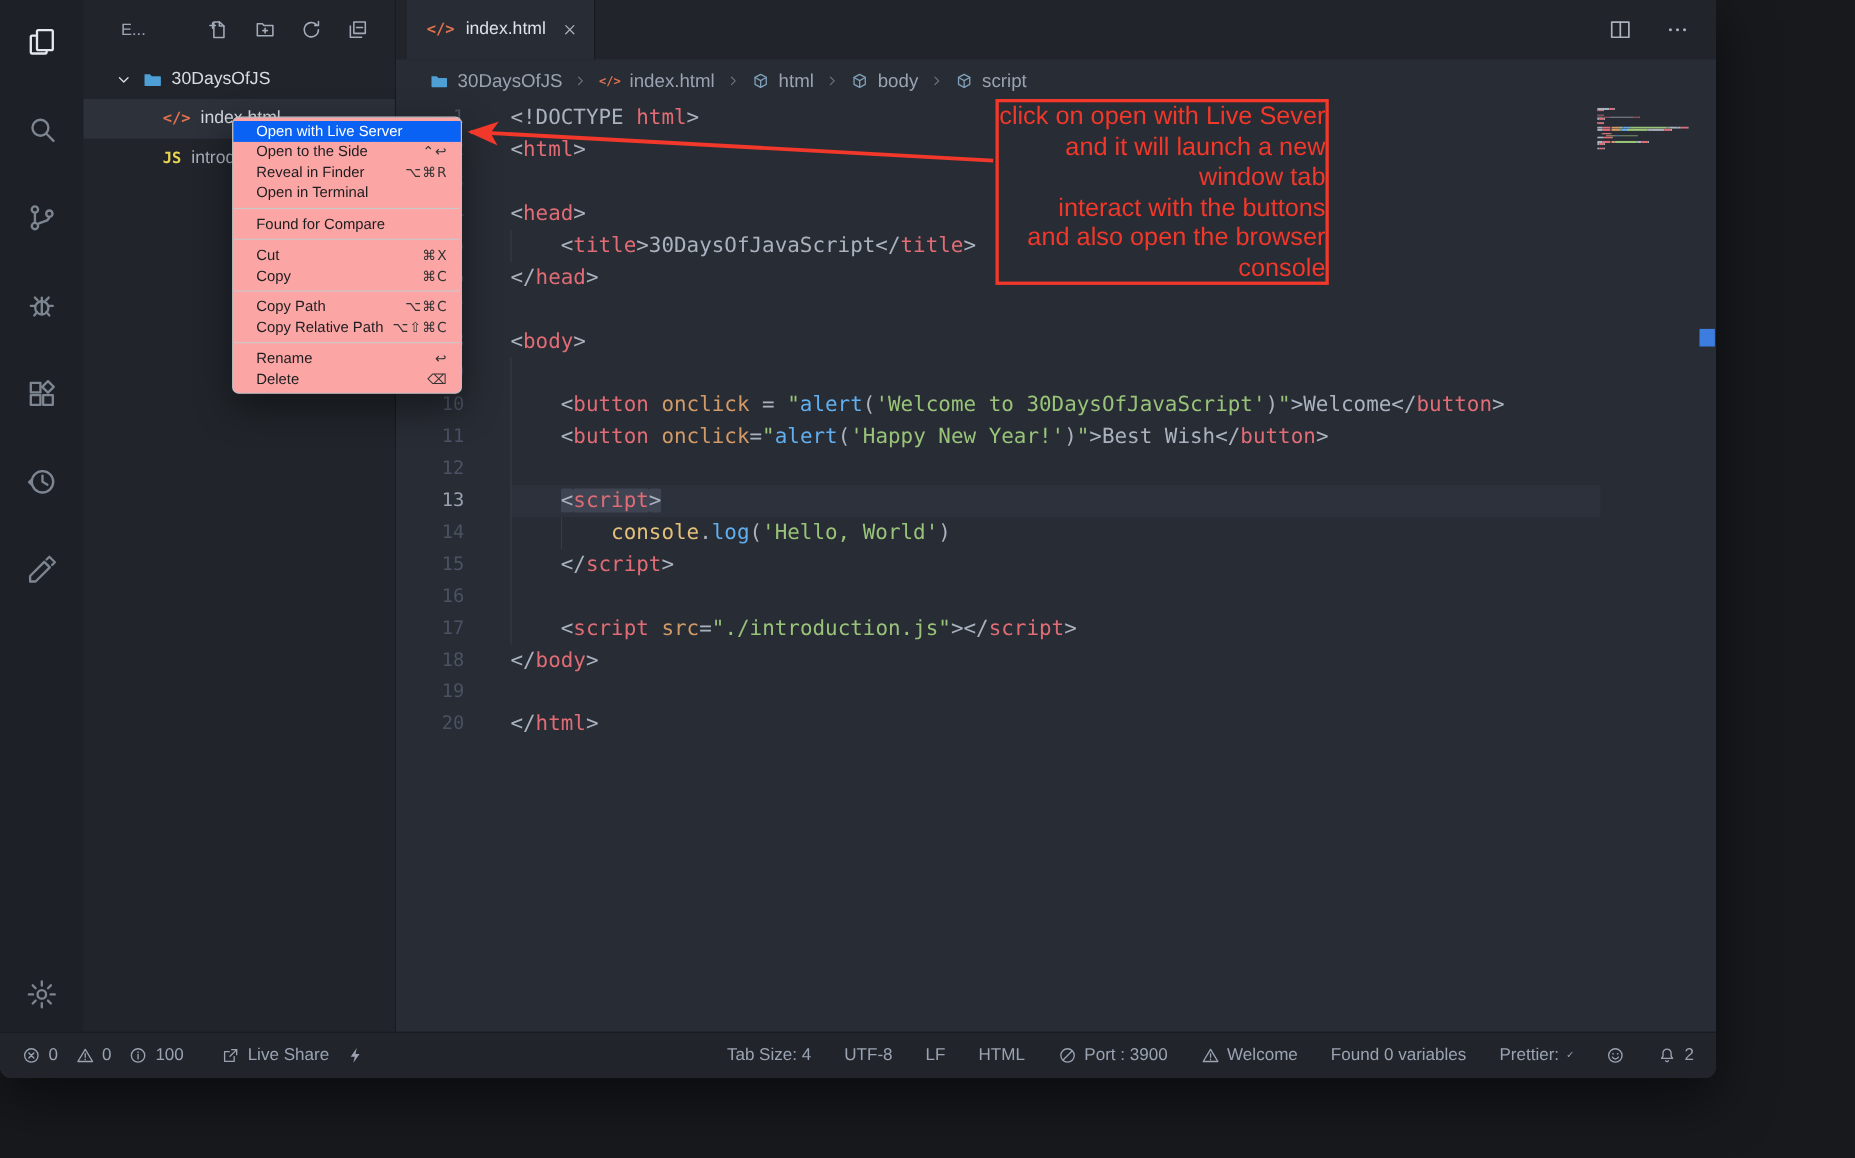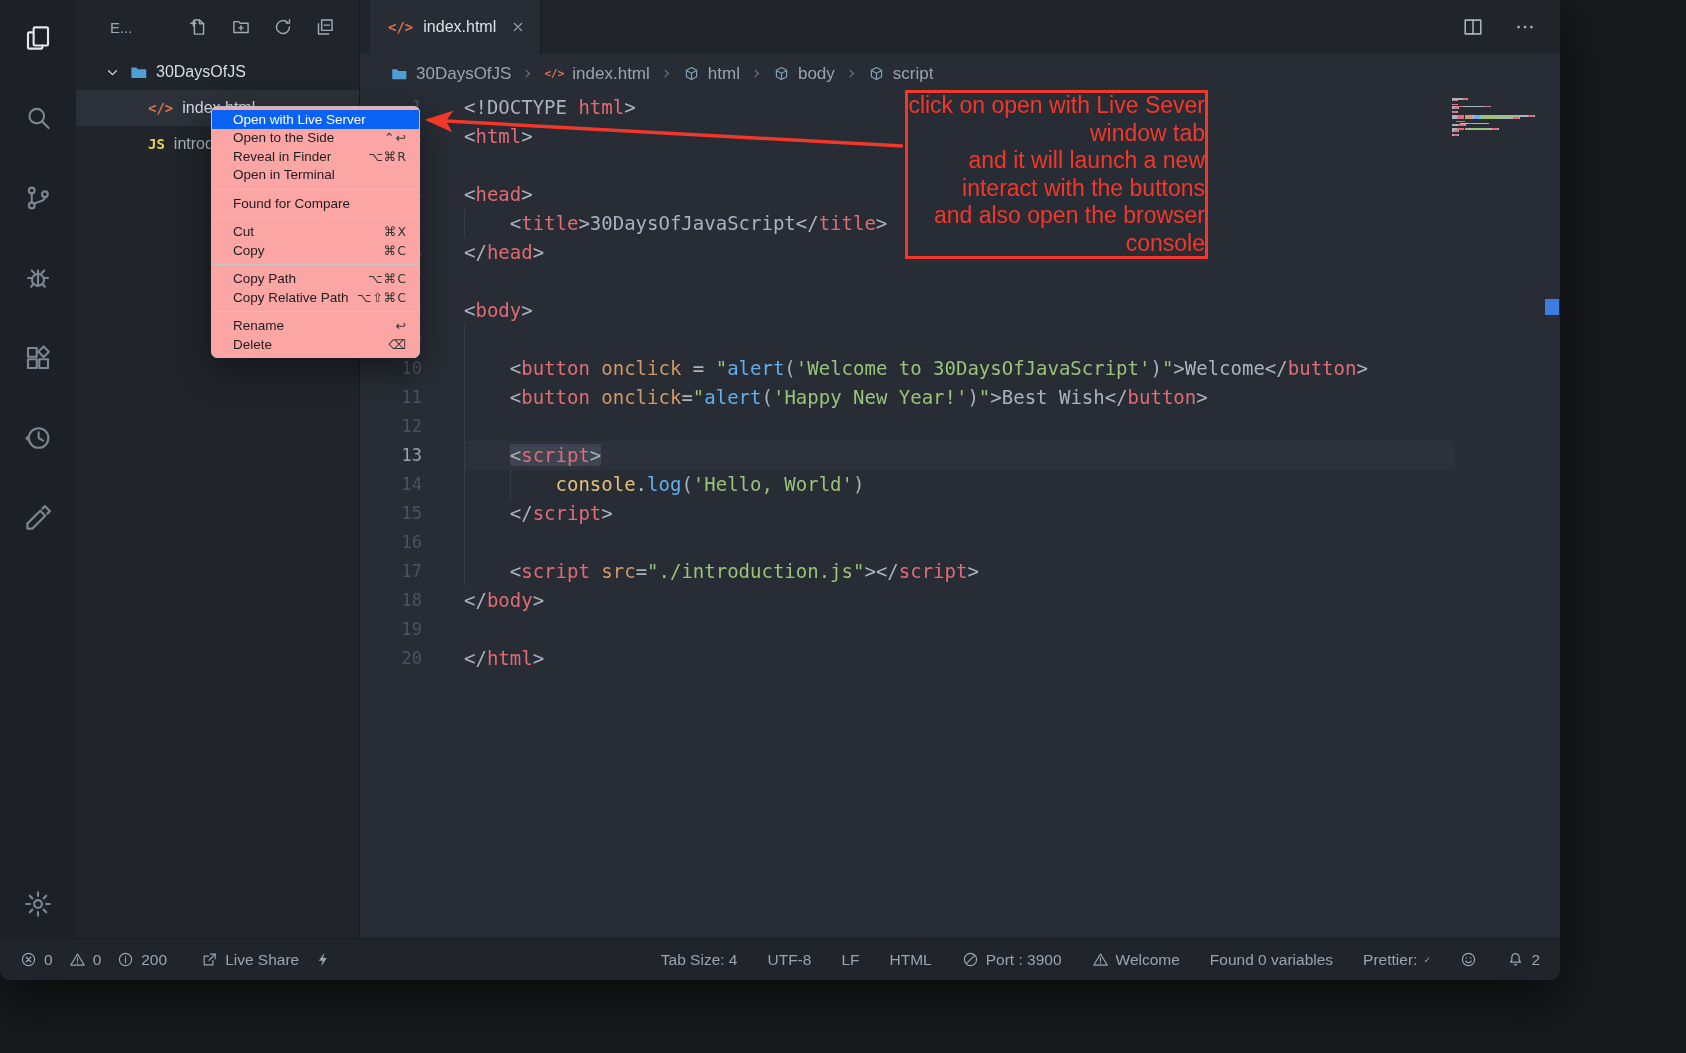--- a/index.html
+++ b/index.html
@@ -388,21 +388,21 @@
           </span>
           <span data-name="status-label">0</span>
         </div>
         <div class="sbi" data-name="status-100">
           <span class="icn" data-name="info-circle-icon">
             <svg viewBox="0 0 24 24" fill="none" stroke="currentColor" stroke-width="1.7" stroke-linecap="round" stroke-linejoin="round" style="width:17px;height:17px">
               <circle cx="12" cy="12" r="8.6"></circle>
               <path d="M12 7.6v.6M12 10.8v5.6"></path>
             </svg>
           </span>
-          <span data-name="status-label">200</span>
+          <span data-name="status-label">100</span>
         </div>
         <div class="sbi" data-name="status-live-share">
           <span class="icn" data-name="live-share-icon">
             <svg viewBox="0 0 24 24" fill="none" stroke="currentColor" stroke-width="1.7" stroke-linecap="round" stroke-linejoin="round" style="width:17px;height:17px">
               <path d="M13.5 4.5H20v6.5"></path>
               <path d="M20 4.5l-8.6 8.6"></path>
               <path d="M16.8 13.5v6H4.5V7.2h6"></path>
             </svg>
           </span>
           <span data-name="status-label">Live Share</span>
@@ -519,22 +519,22 @@
       <span class="sc" data-name="menu-item-shortcut">↩</span>
     </div>
     <div class="mi" data-name="menu-item-delete">
       <span data-name="menu-item-label">Delete</span>
       <span class="sc" data-name="menu-item-shortcut">⌫</span>
     </div>
   </div>
 
 <div class="ann-box" data-name="annotation-box" style="border-color: rgb(242, 56, 42); color: rgb(242, 56, 42); align-items: flex-end;">
     <div data-name="annotation-line">click on open with Live Sever</div>
+    <div data-name="annotation-line">and it will launch a new</div>
     <div data-name="annotation-line">window tab</div>
-    <div data-name="annotation-line">and it will launch a new</div>
     <div data-name="annotation-line">interact with the buttons</div>
     <div data-name="annotation-line">and also open the browser</div>
     <div data-name="annotation-line">console</div>
   </div>
 
 <svg class="ann-arrow" data-name="annotation-arrow" width="1686" height="1053" viewBox="0 0 1686 1053">
   <defs>
     <marker id="ah" markerUnits="userSpaceOnUse" markerWidth="28" markerHeight="22" refX="25" refY="11" orient="auto">
       <path d="M28 11 L0 0 L7 11 L0 22 Z" fill="#f2382a"></path>
     </marker>

